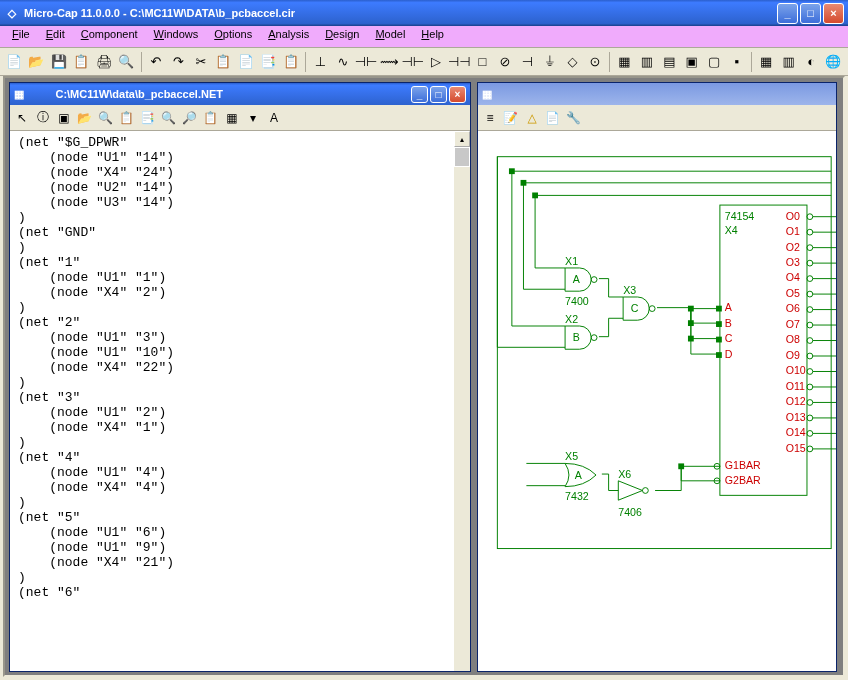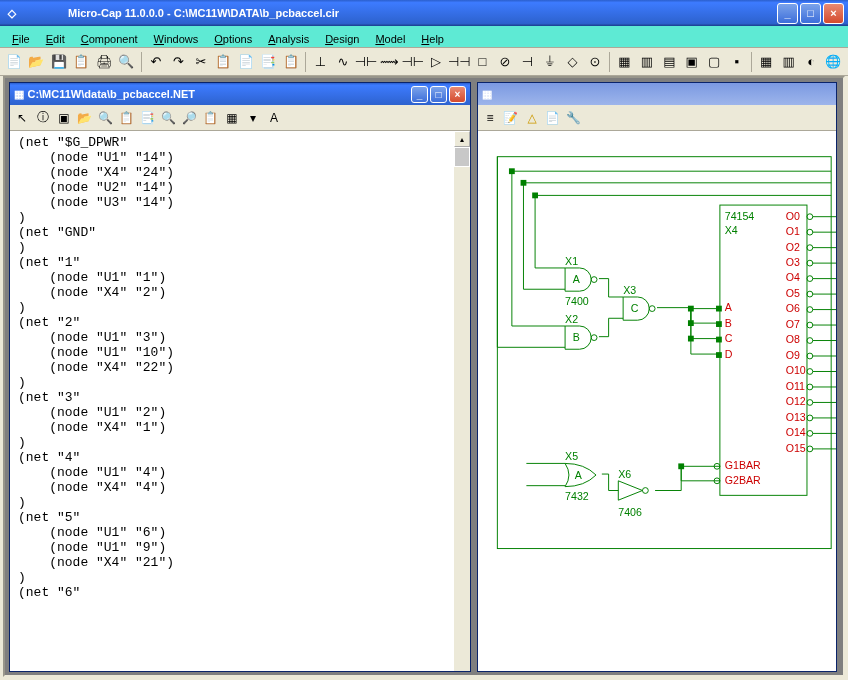--- a/index.html
+++ b/index.html
@@ -1,35 +1,35 @@
 <!DOCTYPE html>
 <html><head>
 <meta charset="utf-8">
 <style>
 * { margin: 0; padding: 0; box-sizing: border-box; font-family: Tahoma, Arial, sans-serif; font-size: 11px; }
 body { width: 848px; height: 680px; background: #ece9d8; overflow: hidden; }
 .titlebar { height: 26px; background: linear-gradient(to bottom, #2b5fcd, #3d7bff 10%, #2d62ce 90%, #1a3f8b); display: flex; align-items: center; padding: 0 4px; color: white; font-weight: bold; }
 .titlebar-icon { width: 16px; height: 16px; margin-right: 4px; display: flex; align-items: center; justify-content: center; color: white; }
-.titlebar-text { flex: 1; margin-left: 44px; }
+.titlebar-text { flex: 1; }
 .winbtns { display: flex; gap: 2px; }
 .winbtn { width: 21px; height: 21px; border: 1px solid #fff; border-radius: 3px; display: flex; align-items: center; justify-content: center; color: white; font-weight: bold; cursor: pointer; }
 .winbtn.min { background: linear-gradient(to bottom, #7ba3ea, #3d6eda); }
 .winbtn.max { background: linear-gradient(to bottom, #7ba3ea, #3d6eda); }
 .winbtn.close { background: linear-gradient(to bottom, #e88a72, #d54a2e); }
-.menubar { height: 22px; background: #5eead4; display: flex; align-items: flex-start; padding: 5px 4px; border-bottom: 1px solid #aca899; }
+.menubar { height: 22px; background: #f0abfc; display: flex; align-items: flex-end; padding: 5px 4px; border-bottom: 1px solid #aca899; }
 .menuitem { padding: 2px 8px; cursor: pointer; }
 .menuitem u { text-decoration: underline; }
 .toolbar { height: 28px; background: #ece9d8; display: flex; align-items: center; padding: 2px 4px; border-bottom: 1px solid #aca899; gap: 2px; }
 .tbtn { width: 22px; height: 22px; border: 1px solid transparent; display: flex; align-items: center; justify-content: center; cursor: pointer; font-size: 13px; }
 .tsep { width: 1px; height: 20px; background: #aca899; margin: 0 2px; }
 .workspace { position: absolute; top: 76px; left: 3px; right: 3px; bottom: 3px; background: #7f7f7f; border: 2px inset #ece9d8; }
 .mdi-window { position: absolute; background: #fff; border: 1px solid #0a246a; }
 .mdi-title { height: 22px; background: linear-gradient(to bottom, #2b5fcd, #3d7bff 10%, #2d62ce); display: flex; align-items: center; color: white; padding: 0 4px; font-weight: bold; font-size: 11px; }
 .mdi-title.inactive { background: linear-gradient(to bottom, #7b99e1, #9db5eb); }
-.mdi-title-text { flex: 1; overflow: hidden; white-space: nowrap; }
+.mdi-title-text { flex: 1; overflow: hidden; white-space: nowrap; margin-left: 28px; }
 .mdi-title .winbtn { width: 17px; height: 17px; font-size: 10px; }
 .mdi-toolbar { height: 26px; background: #ece9d8; border-bottom: 1px solid #aca899; display: flex; align-items: center; padding: 2px; gap: 1px; }
 .mdi-toolbar .tbtn { width: 20px; height: 20px; font-size: 12px; }
 .netlist-content { position: absolute; top: 48px; left: 0; bottom: 0; right: 16px; background: #fff; padding: 4px 8px; font-family: "Courier New", monospace; font-size: 13px; white-space: pre; overflow: hidden; line-height: 15px; }
 .scrollbar-v { position: absolute; right: 0; top: 48px; bottom: 0; width: 16px; background: #ece9d8; }
 .scroll-thumb { background: #c8c8c8; border: 1px solid #fff; }
 .scroll-btn { width: 16px; height: 16px; background: #ece9d8; border: 1px outset #fff; display: flex; align-items: center; justify-content: center; font-size: 8px; }
 .schematic { position: absolute; top: 48px; left: 0; bottom: 0; right: 0; background: #fff; overflow: hidden; }
 .schematic svg { width: 100%; height: 100%; }
 </style>

